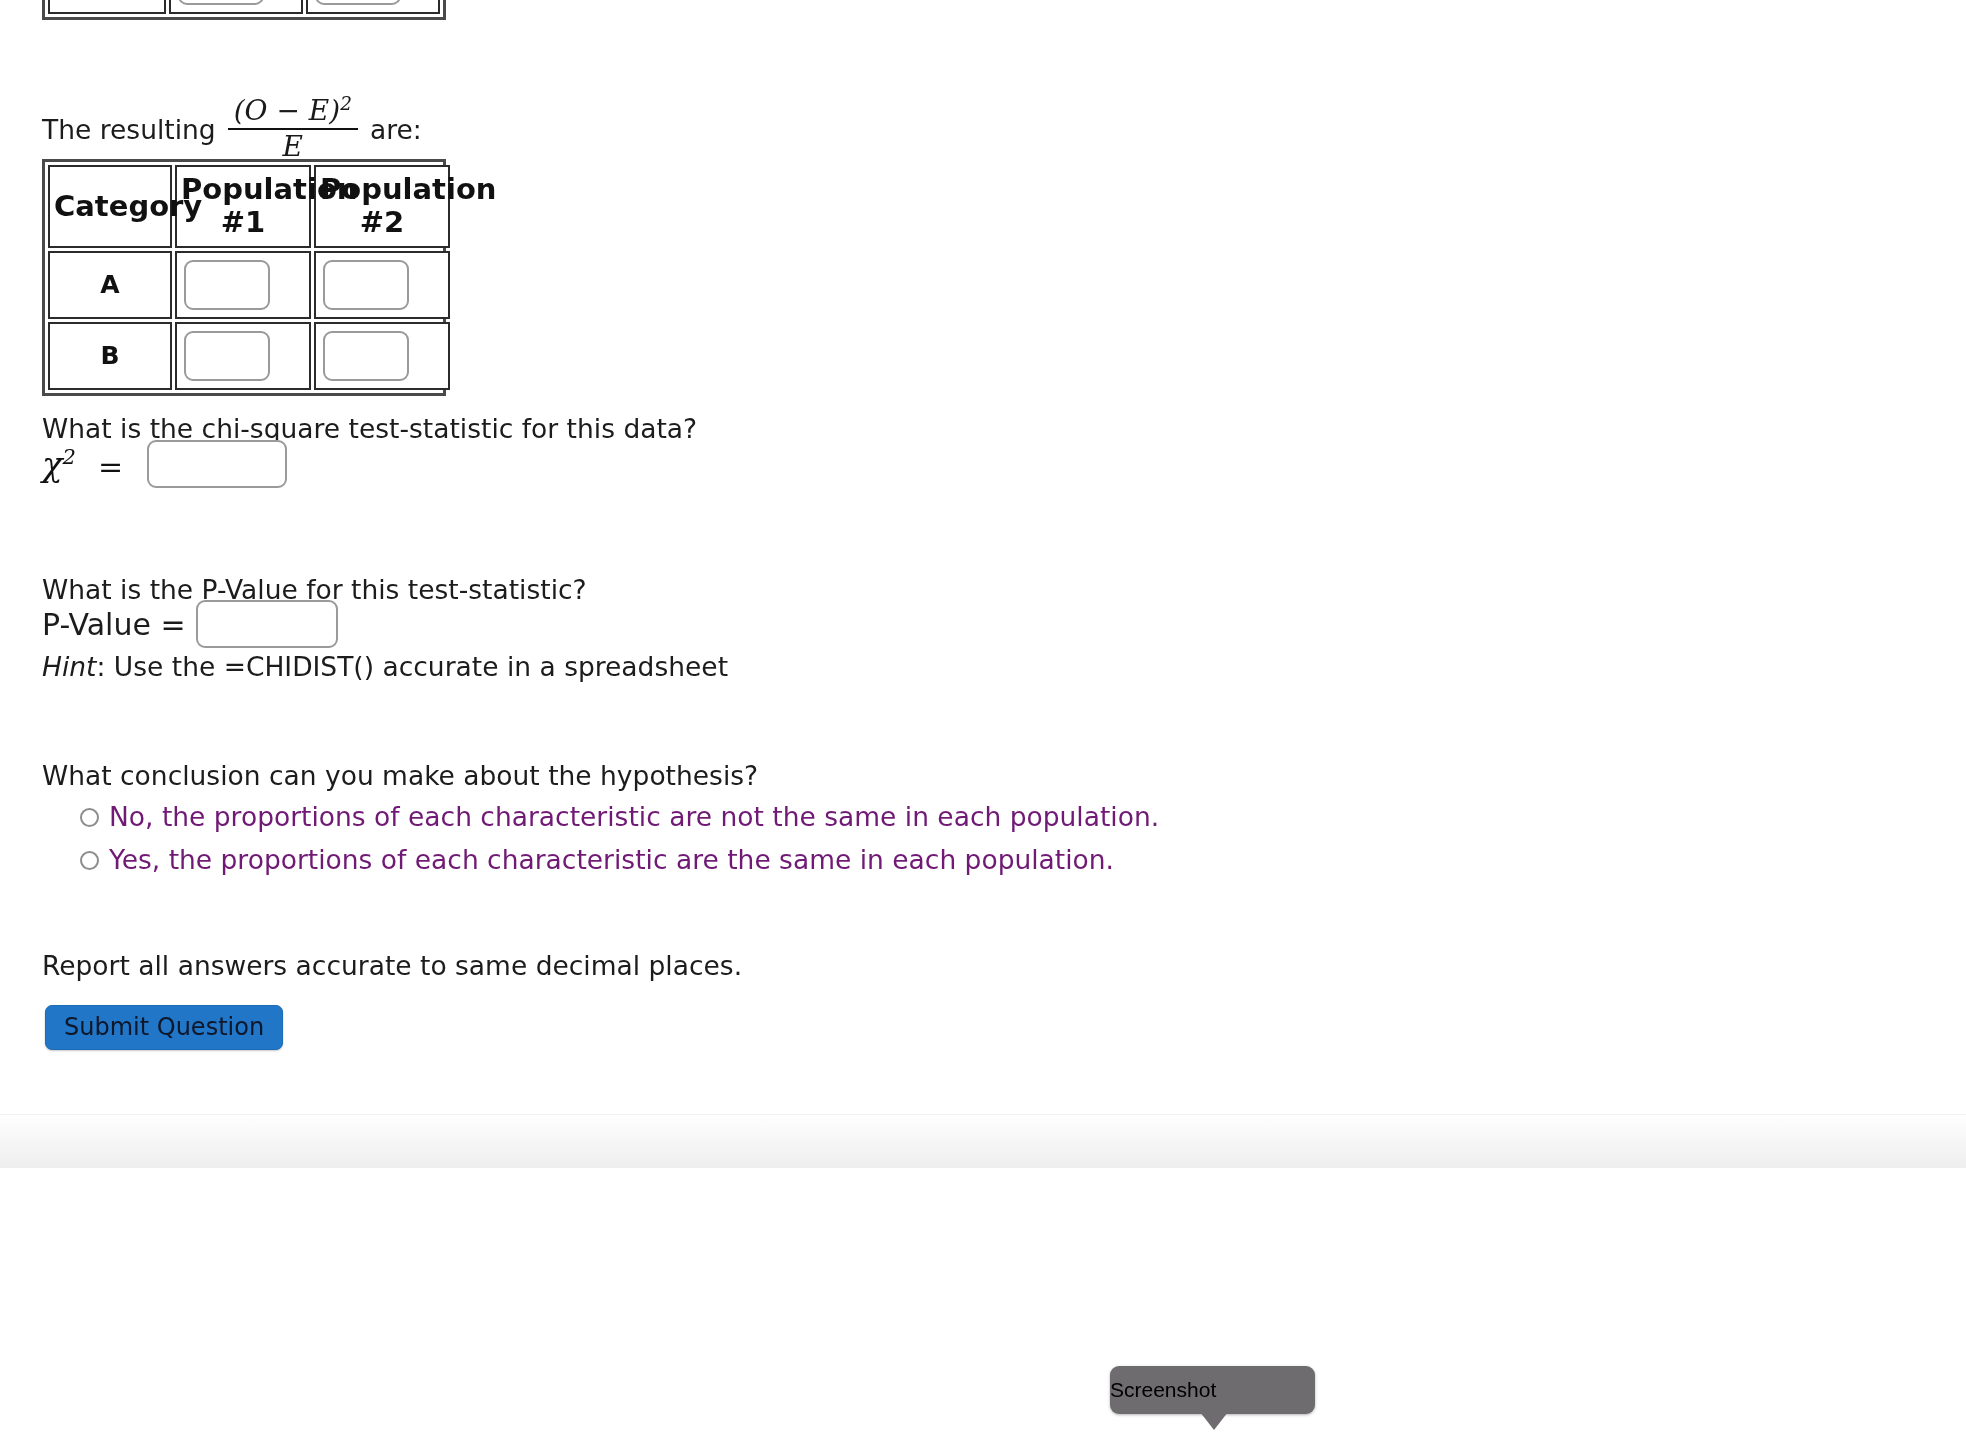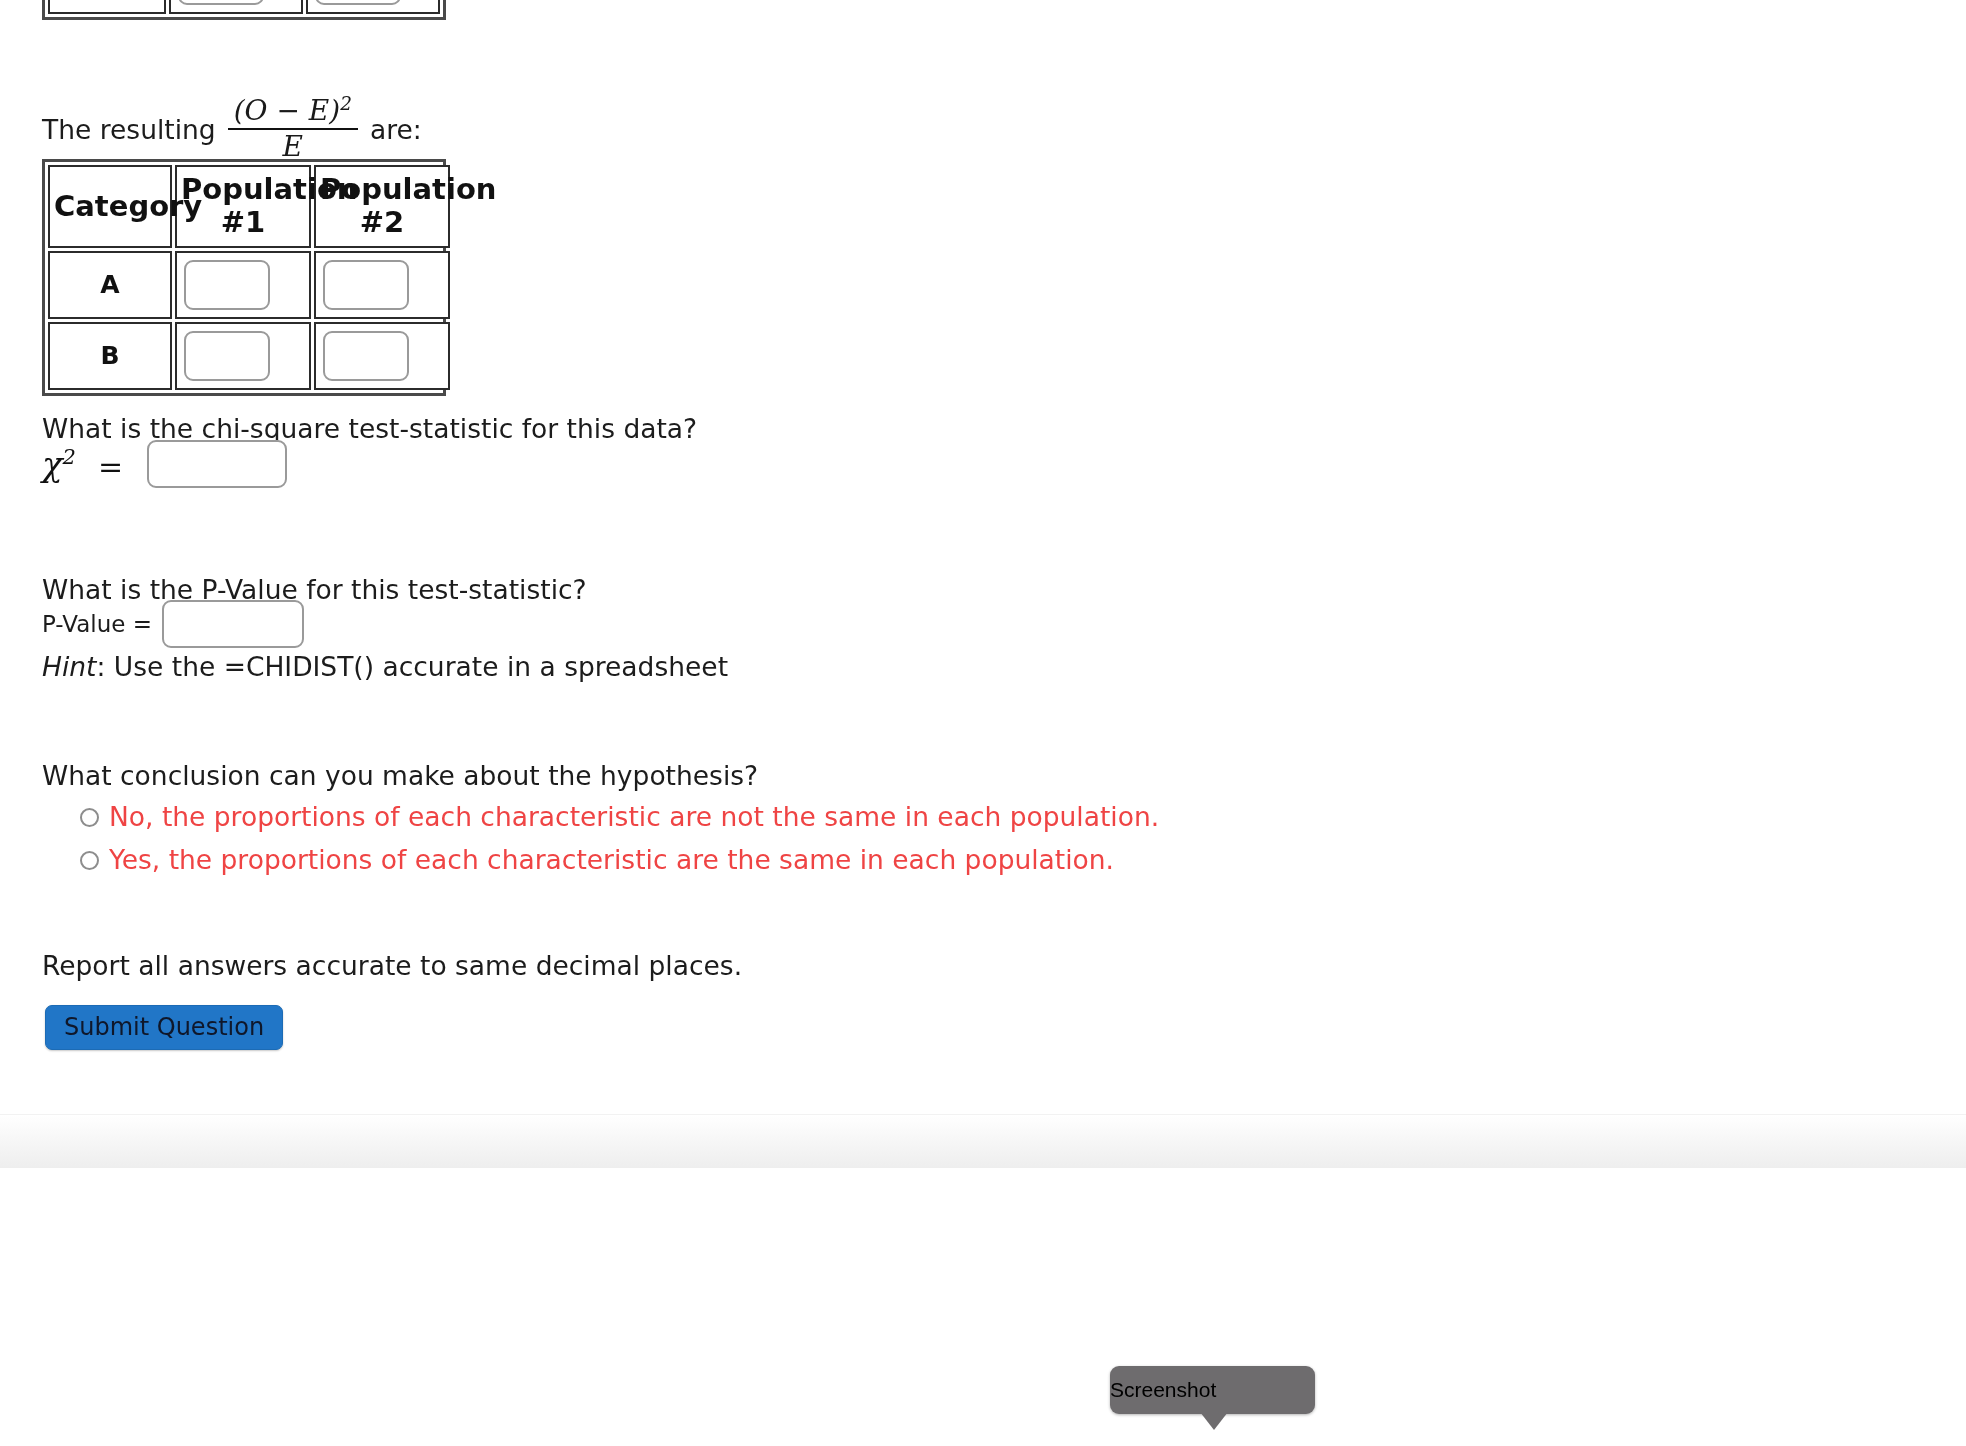--- a/index.html
+++ b/index.html
@@ -198,21 +198,21 @@
   
   #pv-question { position: absolute; left: 42px; top: 573px; }
   #pv-row {
     position: absolute;
     left: 42px;
     top: 600px;
     display: flex;
     align-items: center;
   }
   #pv-row .pv-label {
-    font-size: 23px;
+    font-size: 30px;
     color: #1c1c1c;
     margin-right: 10px;
     white-space: nowrap;
   }
   #pv-row .answer-input { width: 142px; height: 48px; }
   #hint-row {
     position: absolute;
     left: 42px;
     top: 651px;
     font-size: 26.5px;
@@ -239,21 +239,21 @@
     border-radius: 50%;
     background: #fff;
     box-sizing: border-box;
     flex: 0 0 auto;
     margin-right: 10px;
     position: relative;
     top: 1px;
   }
   .radio-label {
     font-size: 26.5px;
-    color: #ef4444;
+    color: #701a75;
     line-height: 1.2;
     text-align: right;
   }
 
   
   #report-line { position: absolute; left: 42px; top: 949px; }
   #submit-btn {
     position: absolute;
     left: 45px;
     top: 1005px;

